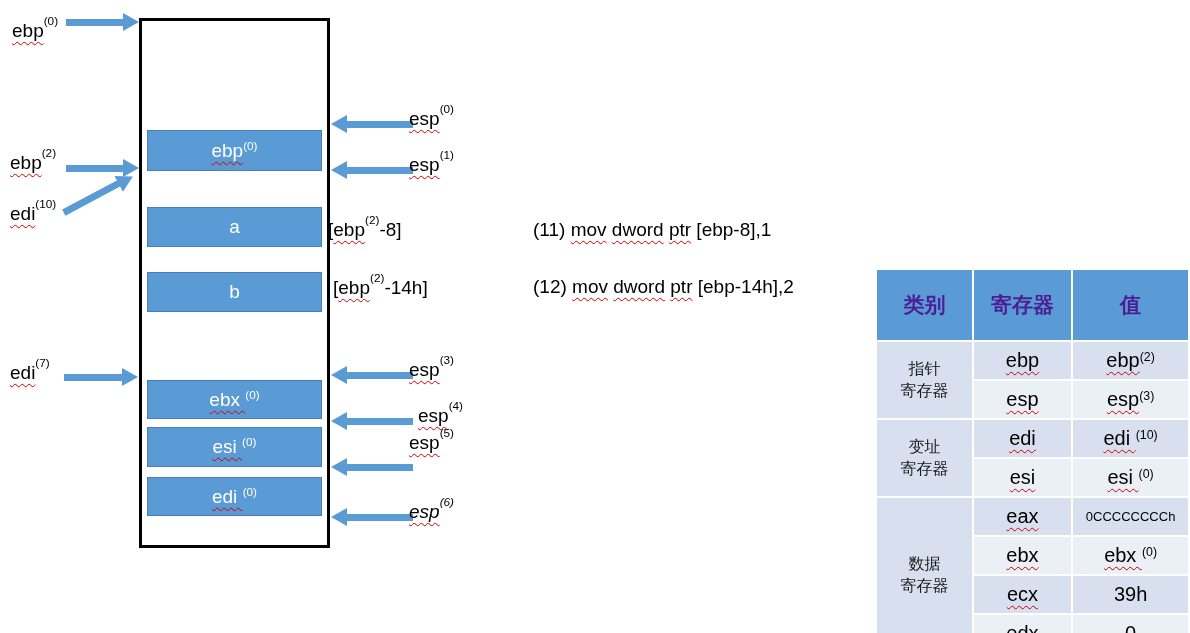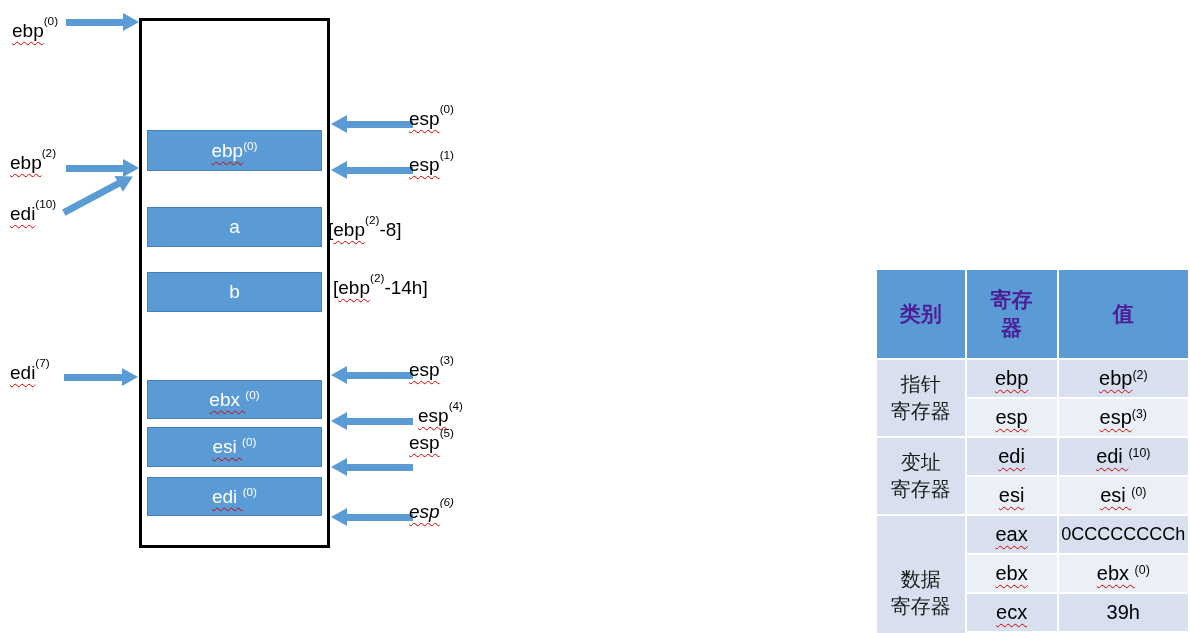--- a/index.html
+++ b/index.html
@@ -39,24 +39,24 @@
   
   .regtable{position:absolute;left:875px;top:268px;border-collapse:separate;
     border-spacing:2px;background:#fff;}
   .regtable th{width:98px;height:38px;background:#5b9bd5;color:#4c1d95;
     font-family:"Liberation Serif",serif;font-weight:bold;font-size:21px;
     text-align:center;vertical-align:middle;padding:16px;}
   .regtable th.c2{width:103px;} .regtable th.c3{width:104px;}
   .regtable td{height:37px;text-align:center;vertical-align:middle;
     font-size:20px;padding:0;}
   .regtable td.cat{background:#d8e0f0;font-family:"Liberation Serif",serif;
-    font-size:20px;line-height:1.35;color:#1a1a1a;}
+    font-size:16px;line-height:1.35;color:#1a1a1a;}
   .regtable tr.dark td.body{background:#d8e0f0;}
   .regtable tr.light td.body{background:#ebeff6;}
-  .regtable td.small-val{font-size:18px;}
+  .regtable td.small-val{font-size:13px;}
 </style>
 </head>
 <body>
 
 <div id="canvas">
 
   <div class="stack-outline"></div>
 
   <div class="cell" style="top:130px;height:39px;"><span class="sq">ebp</span><sup>(0)</sup></div>
   <div class="cell" style="top:207px;height:38px;"><span>a</span><sup></sup></div>
@@ -115,20 +115,34 @@
   <div class="lbl" style="left:409px;top:107px;"><span class="sq">esp</span><sup>(0)</sup></div>
   <div class="lbl" style="left:409px;top:153px;"><span class="sq">esp</span><sup>(1)</sup></div>
   <div class="lbl" style="left:409px;top:358px;"><span class="sq">esp</span><sup>(3)</sup></div>
   <div class="lbl" style="left:418px;top:404px;"><span class="sq">esp</span><sup>(4)</sup></div>
   <div class="lbl" style="left:409px;top:431px;"><span class="sq">esp</span><sup>(5)</sup></div>
   <div class="lbl" style="left:409px;top:500px;font-style:italic;"><span class="sq">esp</span><sup>(6)</sup></div>
 
   <div class="addr" style="left:328px;top:218px;"><span>[</span><span class="sq">ebp</span><sup>(2)</sup><span>-8]</span></div>
   <div class="addr" style="left:333px;top:276px;text-align:center;"><span>[</span><span class="sq">ebp</span><sup>(2)</sup><span>-14h]</span></div>
 
+  <div class="instr" style="left:533px;top:219px;">
+    <span>(11)</span>
+    <span class="sq">mov</span>
+    <span class="sq">dword</span>
+    <span class="sq">ptr</span>
+    <span>[ebp-8],1</span>
+  </div>
+  <div class="instr" style="left:533px;top:276px;">
+    <span>(12)</span>
+    <span class="sq">mov</span>
+    <span class="sq">dword</span>
+    <span class="sq">ptr</span>
+    <span>[ebp-14h],2</span>
+  </div>
 
   <table class="regtable">
     <tbody>
         <tr>
       <th>类别</th>
       <th class="c2">寄存器</th>
       <th class="c3">值</th>
     </tr>
     <tr class="dark">
       <td class="cat" rowspan="2"><span>指针</span><br><span>寄存器</span></td>

